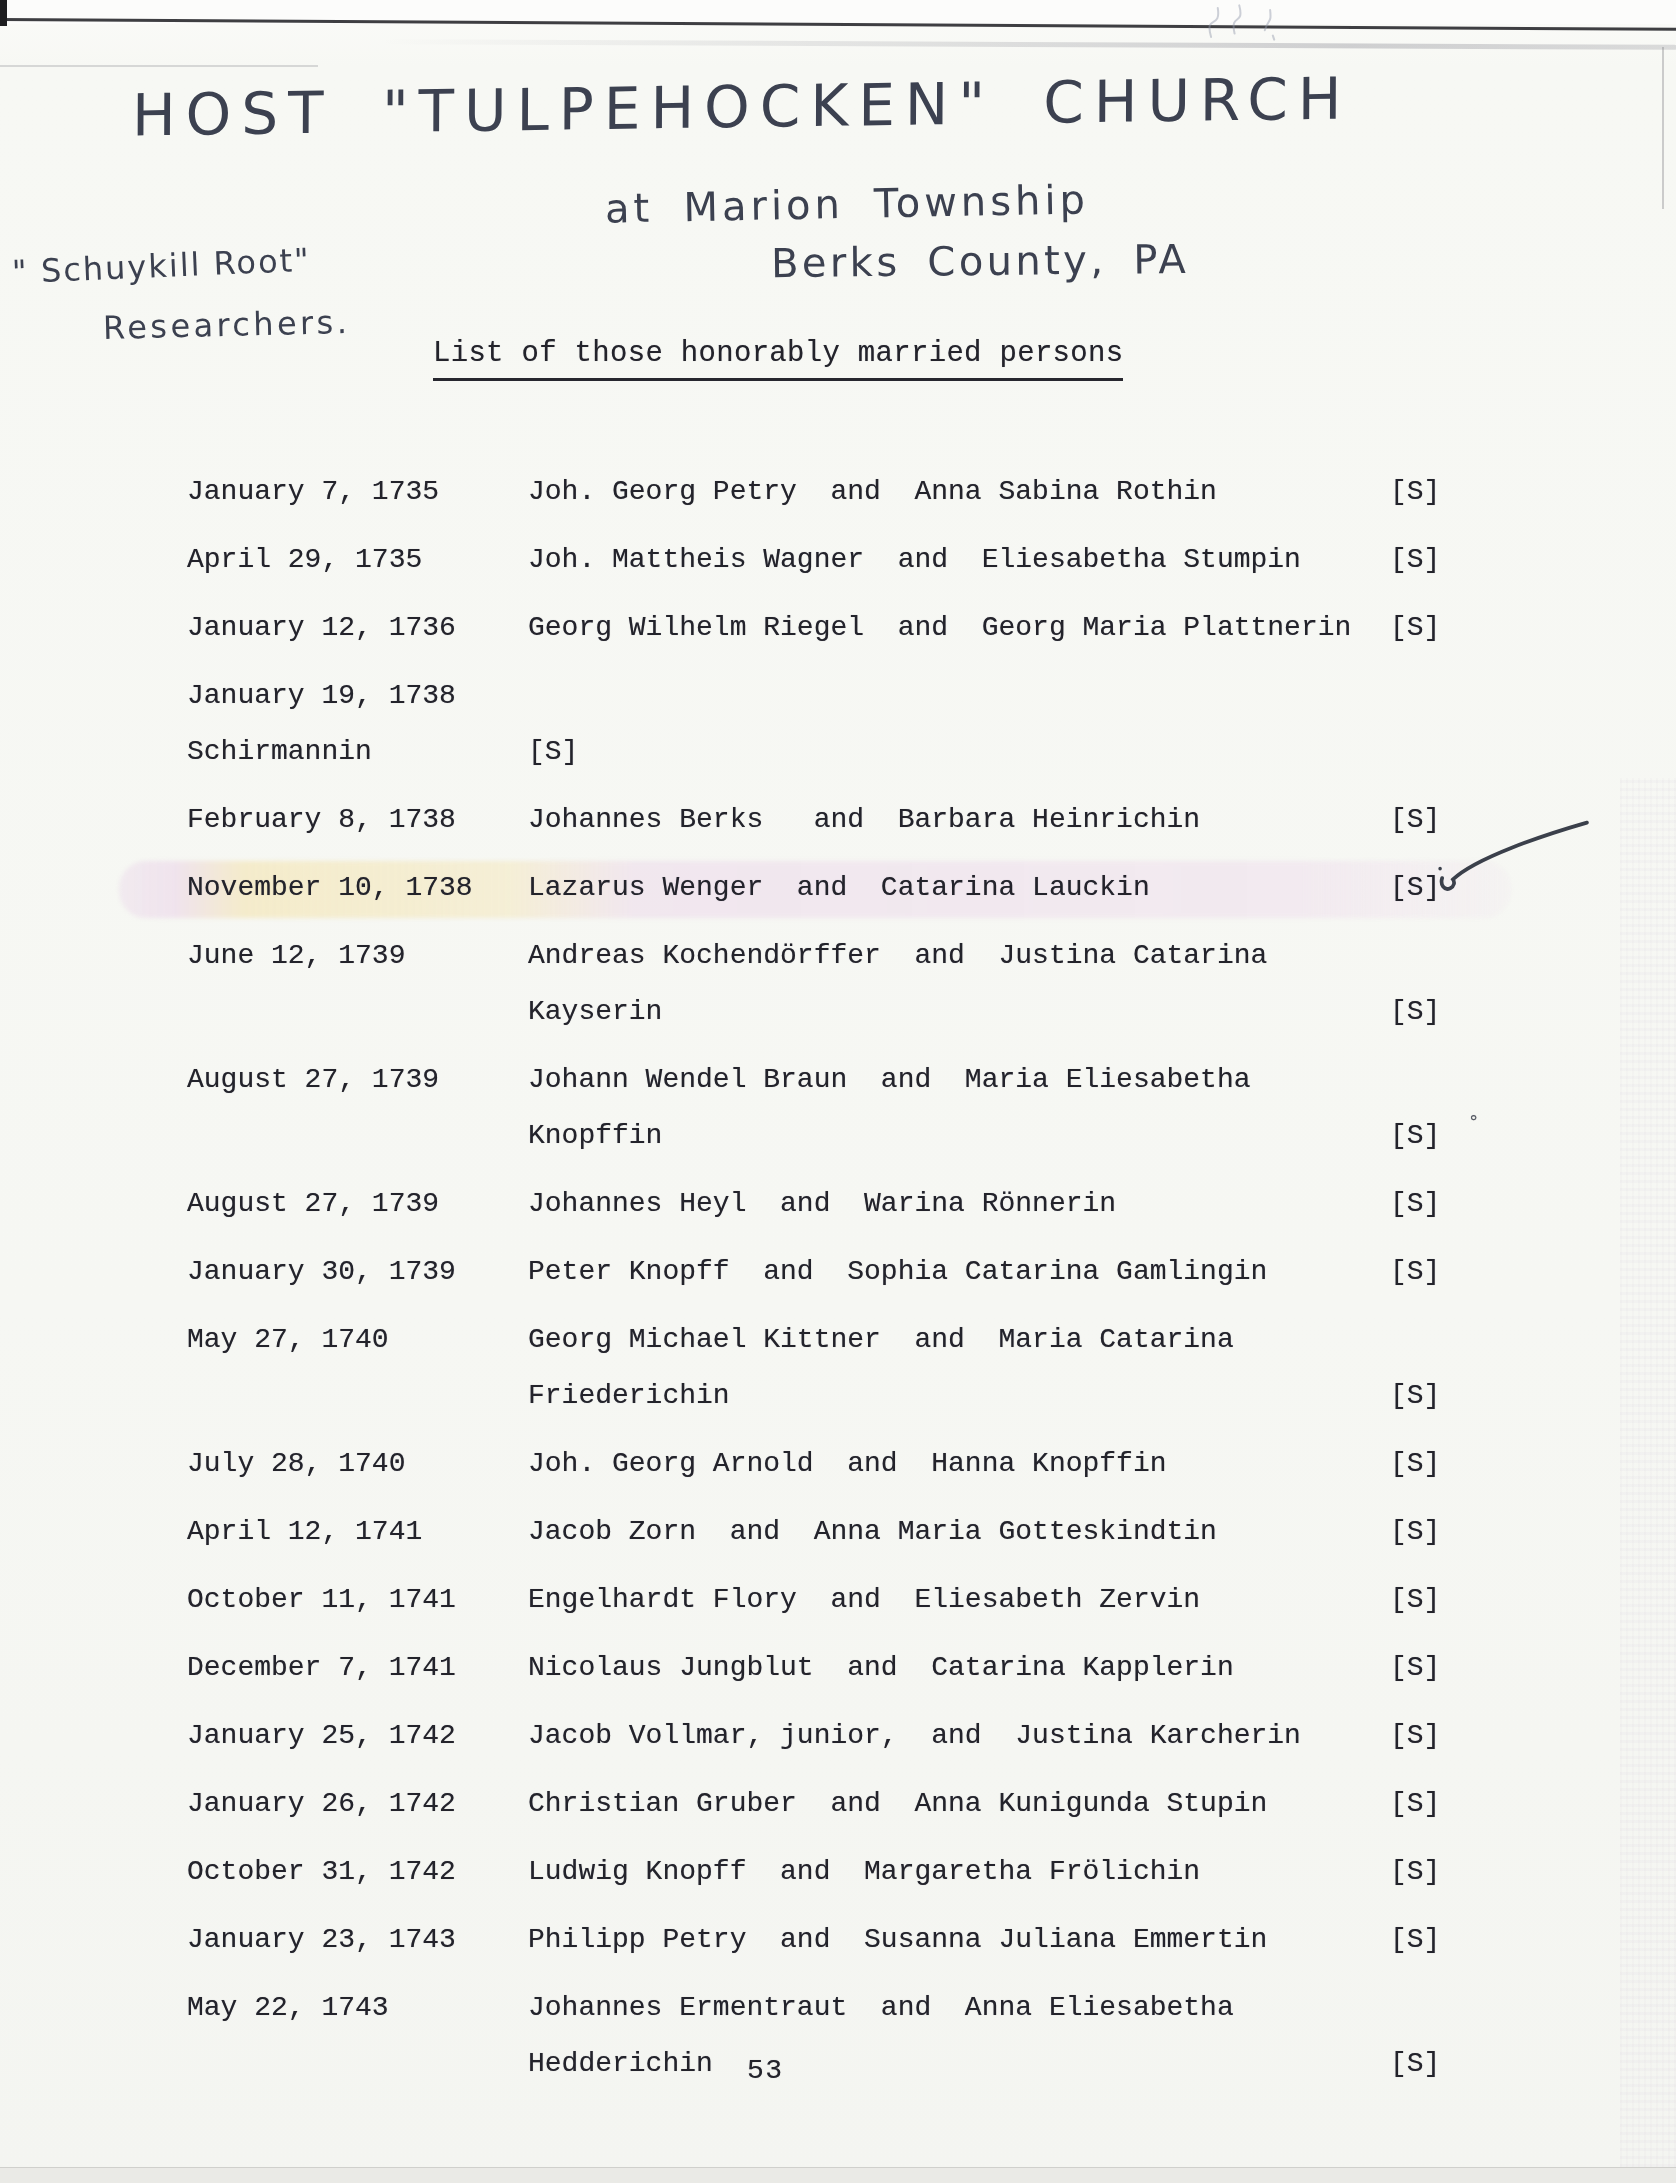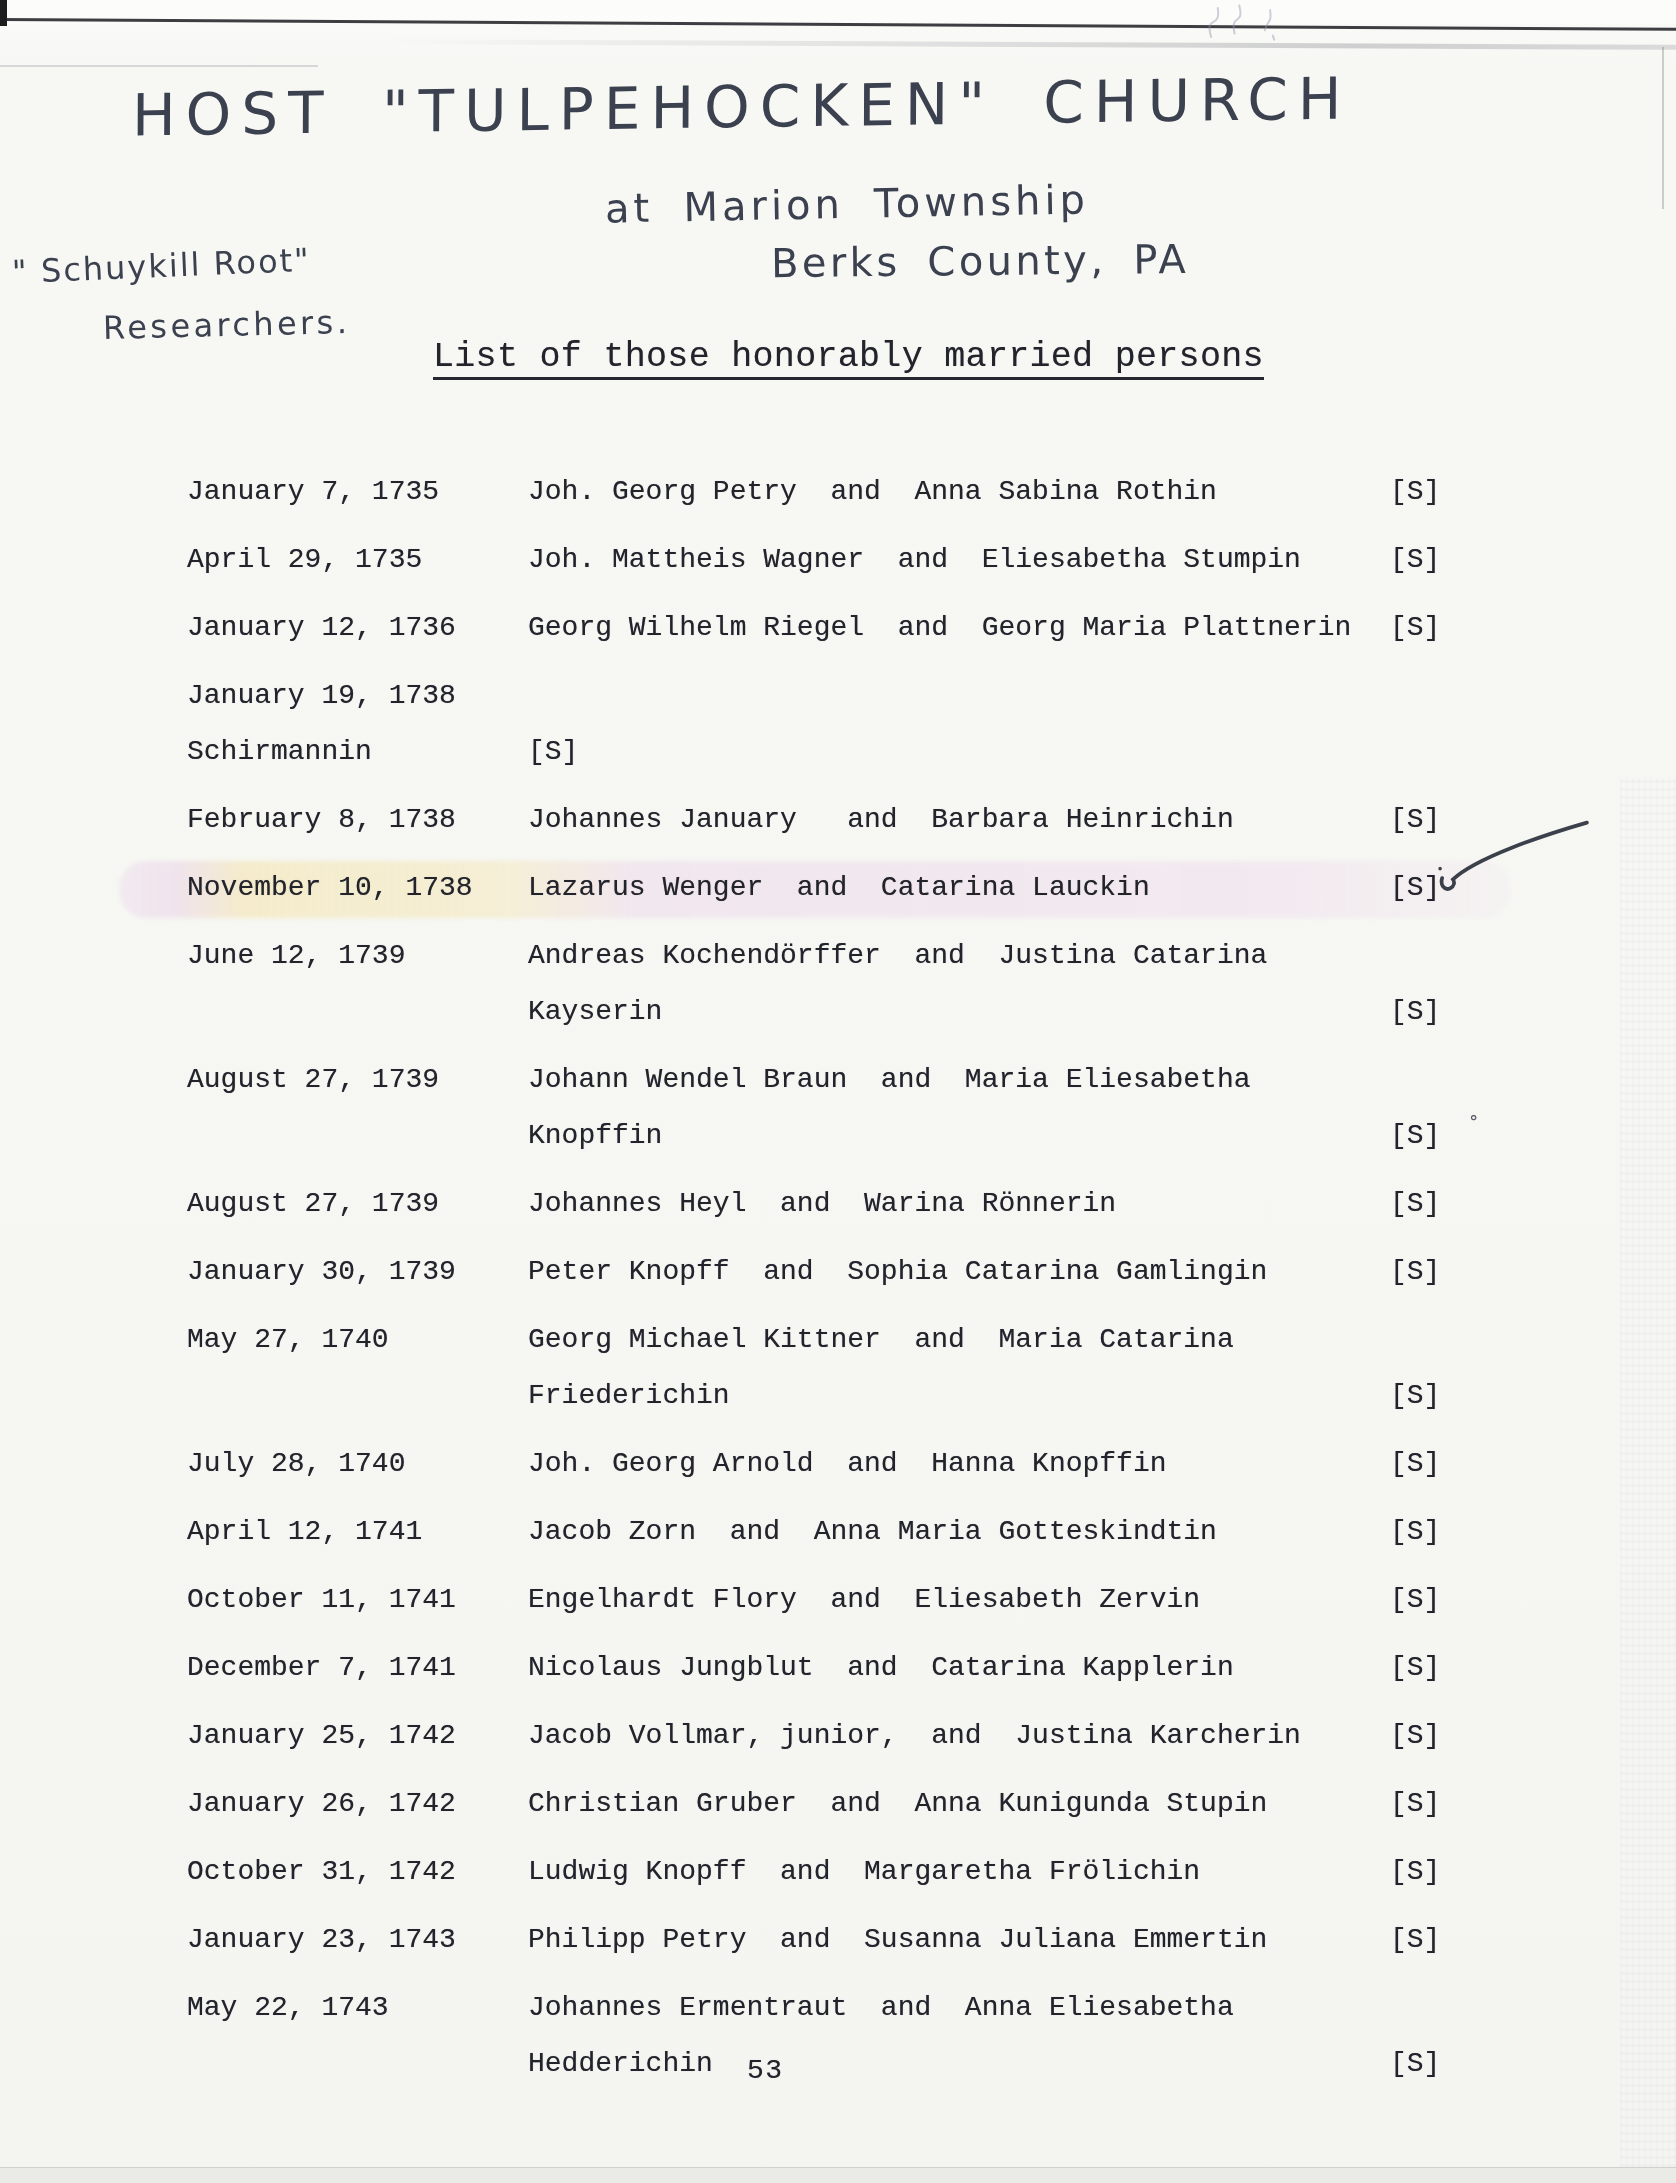--- a/index.html
+++ b/index.html
@@ -30,22 +30,22 @@
   .hw{position:absolute;font-family:"DejaVu Sans",sans-serif;color:#3c4150;white-space:pre;}
   .hw-host{left:132px;top:73px;font-size:58px;letter-spacing:10px;word-spacing:20px;transform:rotate(-0.8deg) skewX(-1deg);}
   .hw-township{left:605px;top:181px;font-size:40px;letter-spacing:4px;word-spacing:13.5px;transform:rotate(-1.1deg);}
   .hw-county{left:771px;top:238px;font-size:40px;letter-spacing:3.4px;word-spacing:10.8px;transform:rotate(-0.6deg);}
   .hw-quote{left:12px;top:247px;font-size:32px;letter-spacing:2px;transform:rotate(-2.4deg);}
   .hw-researchers{left:103px;top:306px;font-size:32px;letter-spacing:3.4px;transform:rotate(-1.4deg);}
   
   .typed{text-shadow:0 0 0.7px rgba(40,40,60,.45);}
   .doc-title{
     position:absolute;left:433px;top:337px;
-    font-size:35px;letter-spacing:0.3px;white-space:pre;
-    padding-bottom:0;border-bottom:3.4px solid #27272f;
+    font-size:29px;letter-spacing:0.3px;white-space:pre;
+    padding-bottom:8px;border-bottom:3.4px solid #27272f;
   }
   .list{position:absolute;left:187px;top:475px;width:1256px;font-size:28px;line-height:34px;}
   .row{
     display:grid;grid-template-columns:341px 1fr 53px;row-gap:22px;
     margin-bottom:34px;position:relative;z-index:0;
   }
   .cell{white-space:pre;}
   .cell.cont{text-align:left;padding-right:101px;}
   .row.highlighted::before{
     content:"";position:absolute;z-index:-1;left:-68px;right:-68px;top:-10px;height:57px;
@@ -104,21 +104,21 @@
       </div>
       <div class="row">
         <div class="cell date">January 19, 1738</div>
         <div class="cell mark-empty"></div>
         <div class="cell spacer"></div>
         <div class="cell cont">Schirmannin</div>
         <div class="cell mark">[S]</div>
       </div>
       <div class="row">
         <div class="cell date">February 8, 1738</div>
-        <div class="cell names">Johannes January   and  Barbara Heinrichin</div>
+        <div class="cell names">Johannes Berks   and  Barbara Heinrichin</div>
         <div class="cell mark">[S]</div>
       </div>
       <div class="row highlighted">
         <div class="cell date">November 10, 1738</div>
         <div class="cell names">Lazarus Wenger  and  Catarina Lauckin</div>
         <div class="cell mark">[S]</div>
         <svg class="checkmark-svg" width="159" height="85" viewBox="0 0 235 125">
           <path d="M12,90 c-3,10 3,19 12,15 c6,-3 7,-9 4,-13 C62,60 160,27 226,8" stroke="#3b404b" stroke-width="5.5" fill="none" stroke-linecap="round"></path>
           <circle cx="9" cy="76" r="2.6" fill="#3b404b"></circle>
         </svg>

